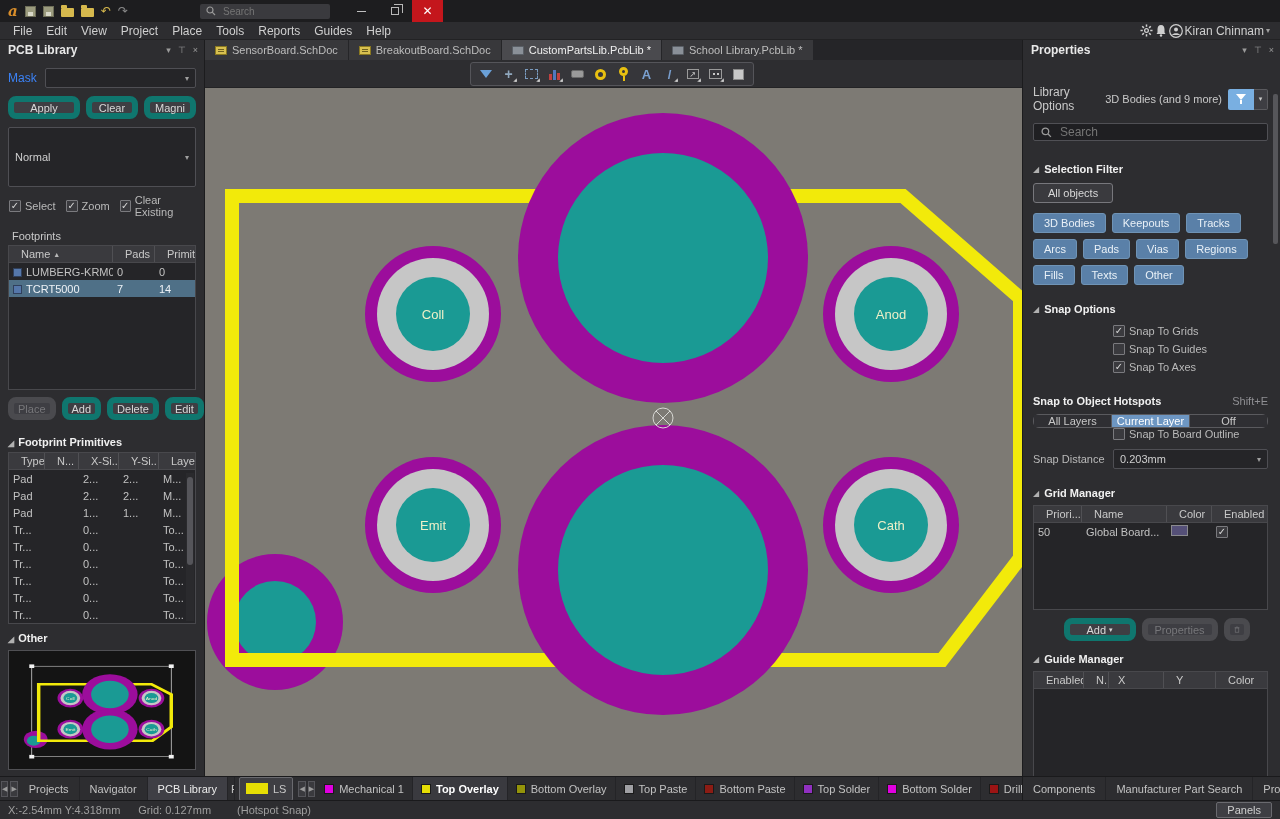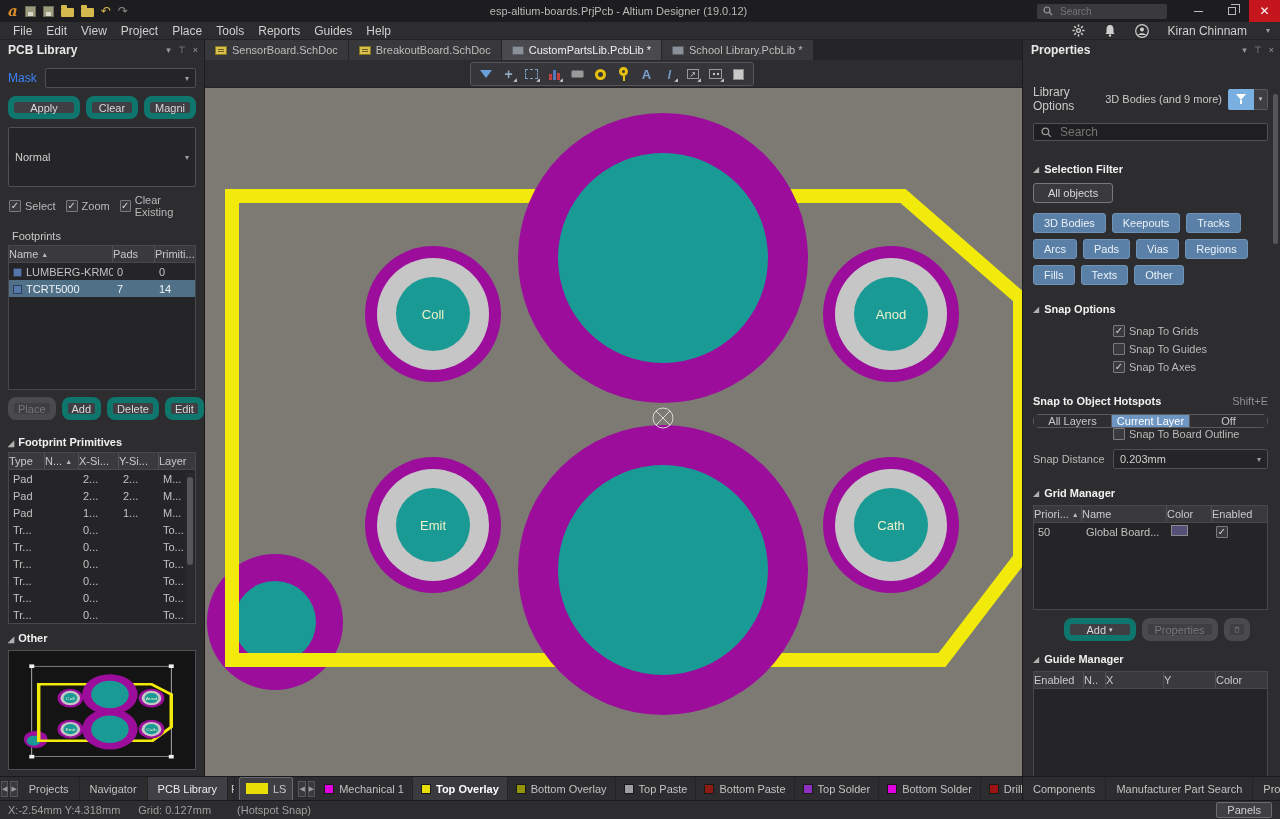--- a/index.html
+++ b/index.html
@@ -29,21 +29,21 @@
   .win-restore i { display:block; position:relative; width:8px; height:8px; border:1px solid #b8b8b8; }
   .win-restore i::before { content:""; position:absolute; left:2px; top:-4px; width:8px; height:8px;
     border:1px solid #b8b8b8; border-bottom:0; border-left:0; }
   .win-close { background:var(--close-red); color:#fff; font-size:12px; width:31px; }
 
   
   .menubar { height:18px; background:#2d2d30; display:flex; align-items:center; flex:0 0 18px;
     border-bottom:1px solid #222224; }
   .menu-items { display:flex; padding-left:6px; flex:1; }
   .menu-item { padding:1px 7px; color:#cfcfcf; font-size:12px; }
-  .menu-right { display:flex; align-items:center; gap:19px; padding-right:10px; color:#cfcfcf; }
+  .menu-right { display:flex; align-items:center; gap:2px; padding-right:10px; color:#cfcfcf; }
   .menu-right svg { display:block; }
   .uname { font-size:12px; }
   .dd-caret { font-size:8px; color:#9f9f9f; }
 
   
   .main { flex:1 1 auto; display:flex; min-height:0; }
 
   
   .left-panel { width:205px; flex:0 0 205px; background:#2d2d30; border-right:1px solid #1c1c1e;
     display:flex; flex-direction:column; padding:0 0 0 0; }
@@ -67,21 +67,21 @@
   .cb { width:12px; height:12px; background:#3a3a3e; border:1px solid #7a7a7e; border-radius:1px;
     display:flex; align-items:center; justify-content:center; color:#d8d8d8; font-size:10px; line-height:10px; }
   .cb.checked::after { content:"\2713"; }
   .cbl { color:#b9b9b9; font-size:11px; }
   .sec-lbl { color:#c9c9c9; font-size:11px; margin:4px 0 3px 4px; }
   .sec-head { color:#f0f0f0; font-weight:bold; font-size:11px; margin:8px 0 4px 0; }
   .sec-head .tri { color:#b0b0b0; font-size:8px; margin-right:4px; }
 
   .tbl { border:1px solid #48484c; background:#252528; display:flex; flex-direction:column; }
   .tbl-head { display:grid; background:#3a3a3e; border-bottom:1px solid #48484c; }
-  .tbl-head .hc { padding:2px 0; color:#c9c9c9; font-size:11px; border-right:1px solid #505054;
+  .tbl-head .hc { padding:2px 12px; color:#c9c9c9; font-size:11px; border-right:1px solid #505054;
     white-space:nowrap; overflow:hidden; display:flex; align-items:center; gap:3px; }
   .tbl-head .hc:last-child { border-right:0; }
   .sort { font-size:7px; color:#b8b8b8; }
   .trow { display:grid; height:17px; align-items:center; color:#c2c2c2; }
   .trow .tc { padding:0 4px; white-space:nowrap; overflow:hidden; font-size:11px; }
   .trow.checked { background:var(--selected-row); color:#eef2f6; }
   .fp-grid { grid-template-columns:104px 42px 1fr; }
   .fp-body { height:126px; }
   .fpicon { display:inline-block; width:9px; height:9px; background:#5577aa; border:1px solid #30405c;
     margin-right:4px; vertical-align:-1px; }
@@ -225,21 +225,20 @@
   <div class="titlebar">
     <div class="tb-icons">
       <span class="logo-a">a</span>
       <span class="ic-floppy"></span>
       <span class="ic-floppy"></span>
       <span class="ic-folder"></span>
       <span class="ic-folder"></span>
       <span class="ic-undo">↶</span>
       <span class="ic-redo">↷</span>
     </div>
-    <div class="tb-title">esp-altium-boards.PrjPcb - Altium Designer (19.0.12)</div>
     <div class="tb-right">
       <div class="tb-search">
         <svg width="10" height="10" viewBox="0 0 10 10">
             <circle cx="4" cy="4" r="3" fill="none" stroke="#9a9a9a" stroke-width="1.2"></circle>
             <line x1="6.2" y1="6.2" x2="9" y2="9" stroke="#9a9a9a" stroke-width="1.2"></line>
           </svg>
         <input placeholder="Search" style="">
       </div>
       <div class="winbtn win-min">
           <i></i>

